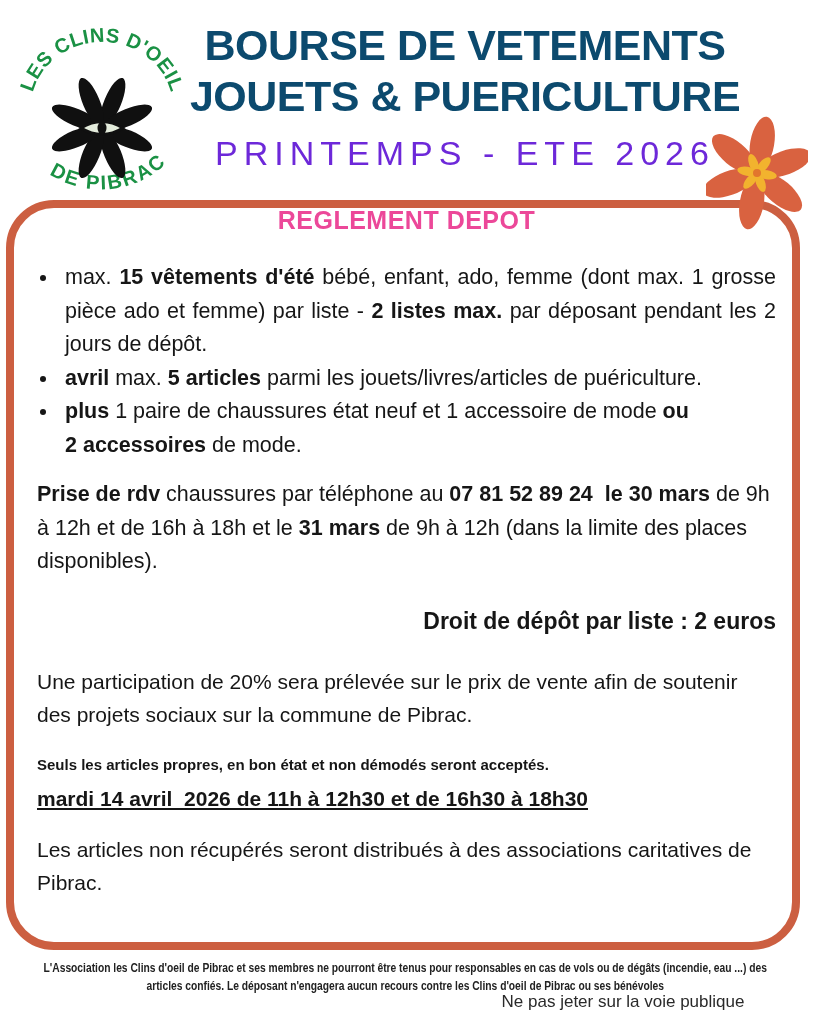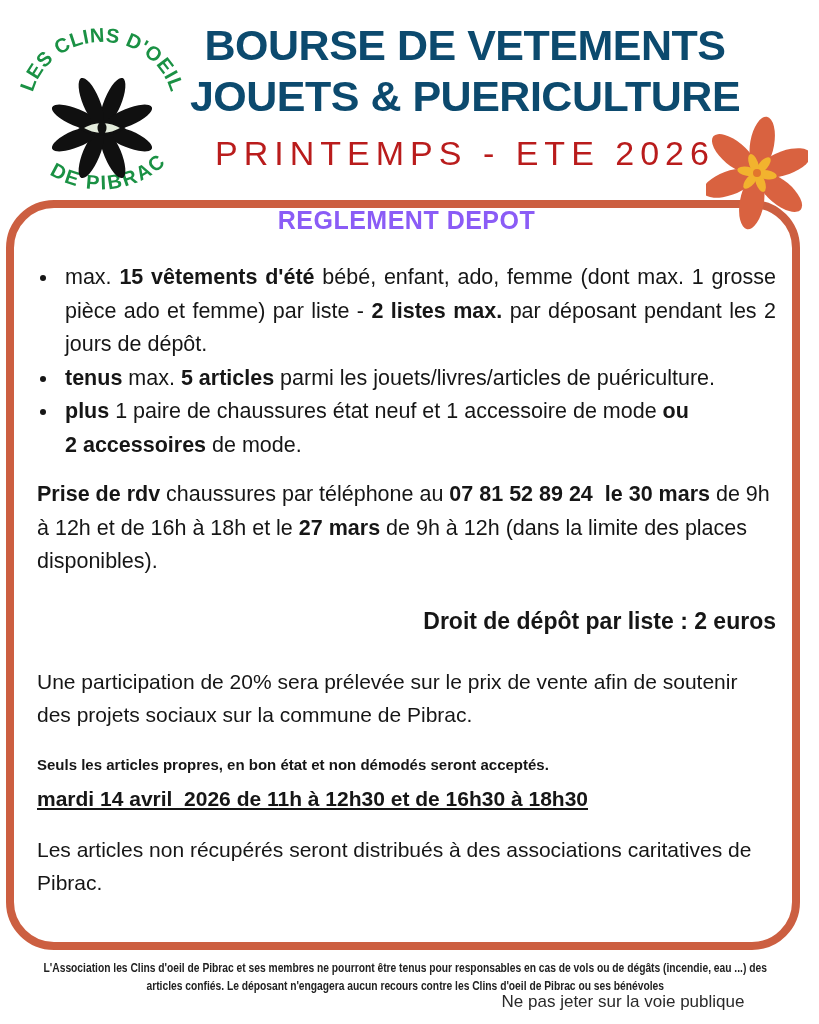--- a/index.html
+++ b/index.html
@@ -6,29 +6,29 @@
   body{
     width:819px;height:1024px;position:relative;overflow:hidden;
     background:#ffffff;color:#161616;
     font-family:"Liberation Sans",sans-serif;
     -webkit-font-smoothing:antialiased;
   }
   
   .logo-wrap{position:absolute;left:14px;top:24px;width:178px;height:172px;}
   .title-block{position:absolute;left:185px;top:20px;width:560px;text-align:center;}
   .title-line{font-weight:bold;font-size:43px;line-height:51px;color:#0c4a6e;letter-spacing:-0.5px;white-space:nowrap;}
-  .subtitle{margin-top:12px;font-size:34px;letter-spacing:6px;color:#b91c1c;white-space:nowrap;font-weight:normal;}
+  .subtitle{margin-top:12px;font-size:34px;letter-spacing:6px;color:#6d28d9;white-space:nowrap;font-weight:normal;}
   .flower-wrap{position:absolute;left:706px;top:110px;width:102px;height:124px;z-index:3;}
   
   .rules-box{
     position:absolute;left:6px;top:200px;width:794px;height:750px;
     box-sizing:border-box;border:8px solid #cc5f41;border-radius:48px;
     padding:0 16px 0 23px;background:transparent;z-index:1;
   }
-  .box-heading{margin-top:-4px;text-align:center;font-weight:bold;font-size:25px;line-height:32px;letter-spacing:0.5px;color:#8b5cf6;}
+  .box-heading{margin-top:-4px;text-align:center;font-weight:bold;font-size:25px;line-height:32px;letter-spacing:0.5px;color:#ec4899;}
   .rules-box p{margin:0;}
   ul.rules{margin:25px 0 0 0;padding-left:22px;font-size:21.5px;line-height:33.5px;text-align:justify;}
   ul.rules li{padding-left:6px;}
   .p-rdv{margin-top:16px !important;font-size:21.5px;line-height:33.5px;white-space:pre-wrap;}
   .p-fee{margin-top:26px !important;text-align:right;font-weight:bold;font-size:23px;line-height:33px;}
   .p-part{margin-top:27px !important;font-size:21px;line-height:33px;}
   .p-cond{margin-top:17px !important;font-size:15px;line-height:33px;font-weight:bold;}
   .p-pickup-title{margin-top:18px !important;font-size:21px;line-height:33px;text-decoration:underline;}
   .p-pickup-date{margin-top:1px !important;font-size:21px;line-height:33px;font-weight:bold;white-space:pre-wrap;text-decoration:underline;}
   .p-unclaimed{margin-top:18px !important;font-size:21px;line-height:33px;}
@@ -103,25 +103,25 @@
         <circle r="4" fill="#e2762d"></circle>
       </g>
     </svg>
   </div>
 
   <div class="rules-box">
     <div class="box-heading">REGLEMENT DEPOT</div>
 
     <ul class="rules">
       <li><span>max. </span><span style="font-weight: bold; margin-top: 46px;">15 vêtements d'été</span><span> bébé, enfant, ado, femme (dont max. 1 grosse pièce ado et femme) par liste - </span><span style="font-weight: bold;">2 listes max.</span><span> par déposant pendant les 2 jours de dépôt.</span></li>
-      <li><span style="font-weight: bold;">tenus</span><span> max. </span><span style="font-weight: bold;">5 articles</span><span> parmi les jouets/livres/articles de puériculture.</span></li>
+      <li><span style="font-weight: bold;">avril</span><span> max. </span><span style="font-weight: bold;">5 articles</span><span> parmi les jouets/livres/articles de puériculture.</span></li>
       <li><span style="font-weight: bold;">plus</span><span> 1 paire de chaussures état neuf et 1 accessoire de mode </span><span style="font-weight: bold;">ou</span><br><span style="font-weight: bold;">2 accessoires</span><span> de mode.</span></li>
     </ul>
 
-    <p class="p-rdv"><span style="font-weight: bold;">Prise de rdv</span><span> chaussures par téléphone au </span><span style="font-weight: bold;">07 81 52 89 24  le 30 mars</span><span> de 9h à 12h et de 16h à 18h et le </span><span style="font-weight: bold;">27 mars</span><span> de 9h à 12h (dans la limite des places disponibles).</span></p>
+    <p class="p-rdv"><span style="font-weight: bold;">Prise de rdv</span><span> chaussures par téléphone au </span><span style="font-weight: bold;">07 81 52 89 24  le 30 mars</span><span> de 9h à 12h et de 16h à 18h et le </span><span style="font-weight: bold;">31 mars</span><span> de 9h à 12h (dans la limite des places disponibles).</span></p>
 
     <p class="p-fee">Droit de dépôt par liste : 2 euros</p>
 
     <p class="p-part">Une participation de 20% sera prélevée sur le prix de vente afin de soutenir des projets sociaux sur la commune de Pibrac.</p>
 
     <p class="p-cond">Seuls les articles propres, en bon état et non démodés seront acceptés.</p>
 
     <p class="p-pickup-date">mardi 14 avril  2026 de 11h à 12h30 et de 16h30 à 18h30</p>
 
     <p class="p-unclaimed">Les articles non récupérés seront distribués à des associations caritatives de Pibrac.</p>

